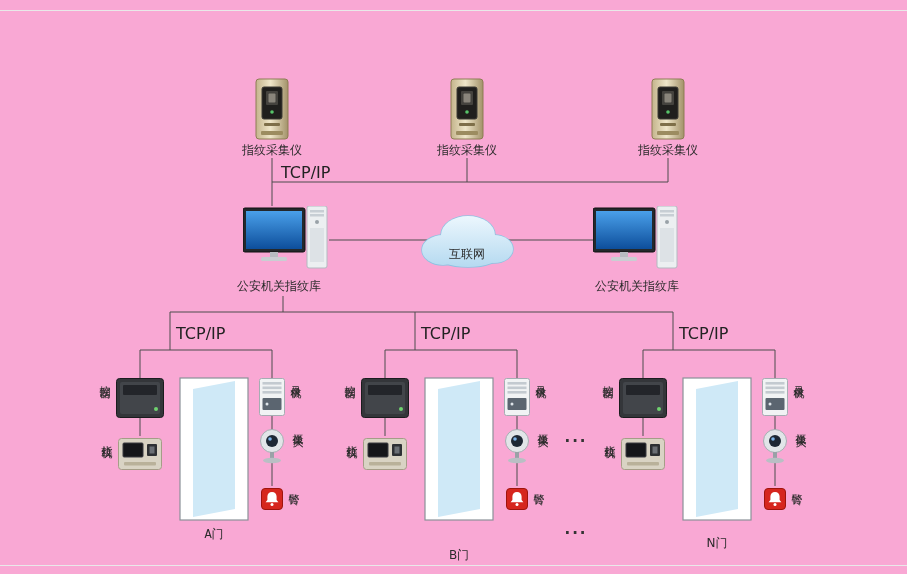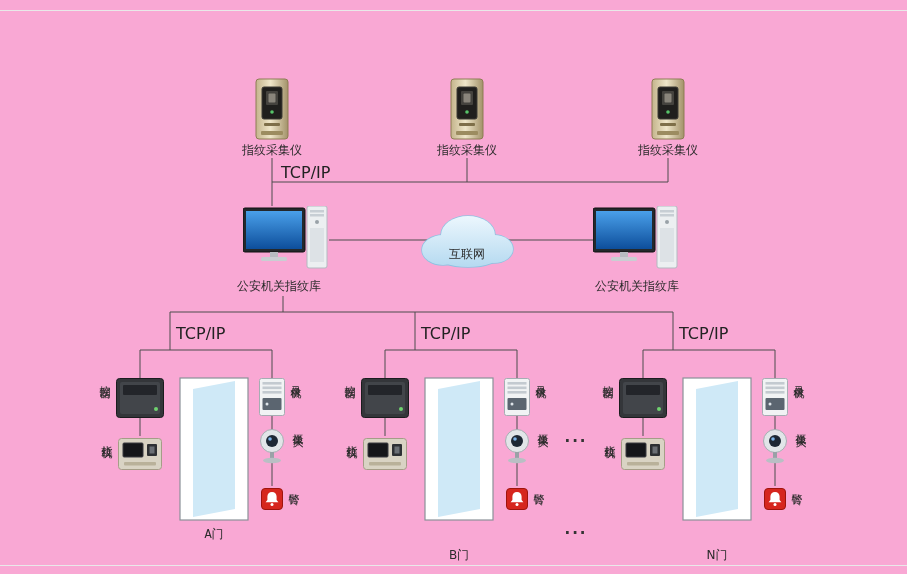--- a/index.html
+++ b/index.html
@@ -215,18 +215,18 @@
   <div class="vlabel" style="left:533px;top:485px;">警铃</div>
 
   <div class="vlabel" style="left:602px;top:377px;">控制器</div>
   <div class="vlabel" style="left:604px;top:437px;">指纹机</div>
   <div class="vlabel" style="left:793px;top:377px;">录像机</div>
   <div class="vlabel" style="left:795px;top:425px;">摄像头</div>
   <div class="vlabel" style="left:791px;top:485px;">警铃</div>
 
   <div class="lbl center" style="left:192px;top:528px;width:44px;font-family:Liberation Mono, monospace;">A门</div>
   <div class="lbl center" style="left:437px;top:548px;width:44px;">B门</div>
-  <div class="lbl center" style="left:695px;top:548px;width:44px;">N门</div>
+  <div class="lbl center" style="left:695px;top:536px;width:44px;">N门</div>
 
   <div class="lbl center ellipsis" style="left:556px;top:428px;width:40px;">...</div>
   <div class="lbl center ellipsis" style="left:556px;top:520px;width:40px;">...</div>
 
 </div>
 
 </body></html>

